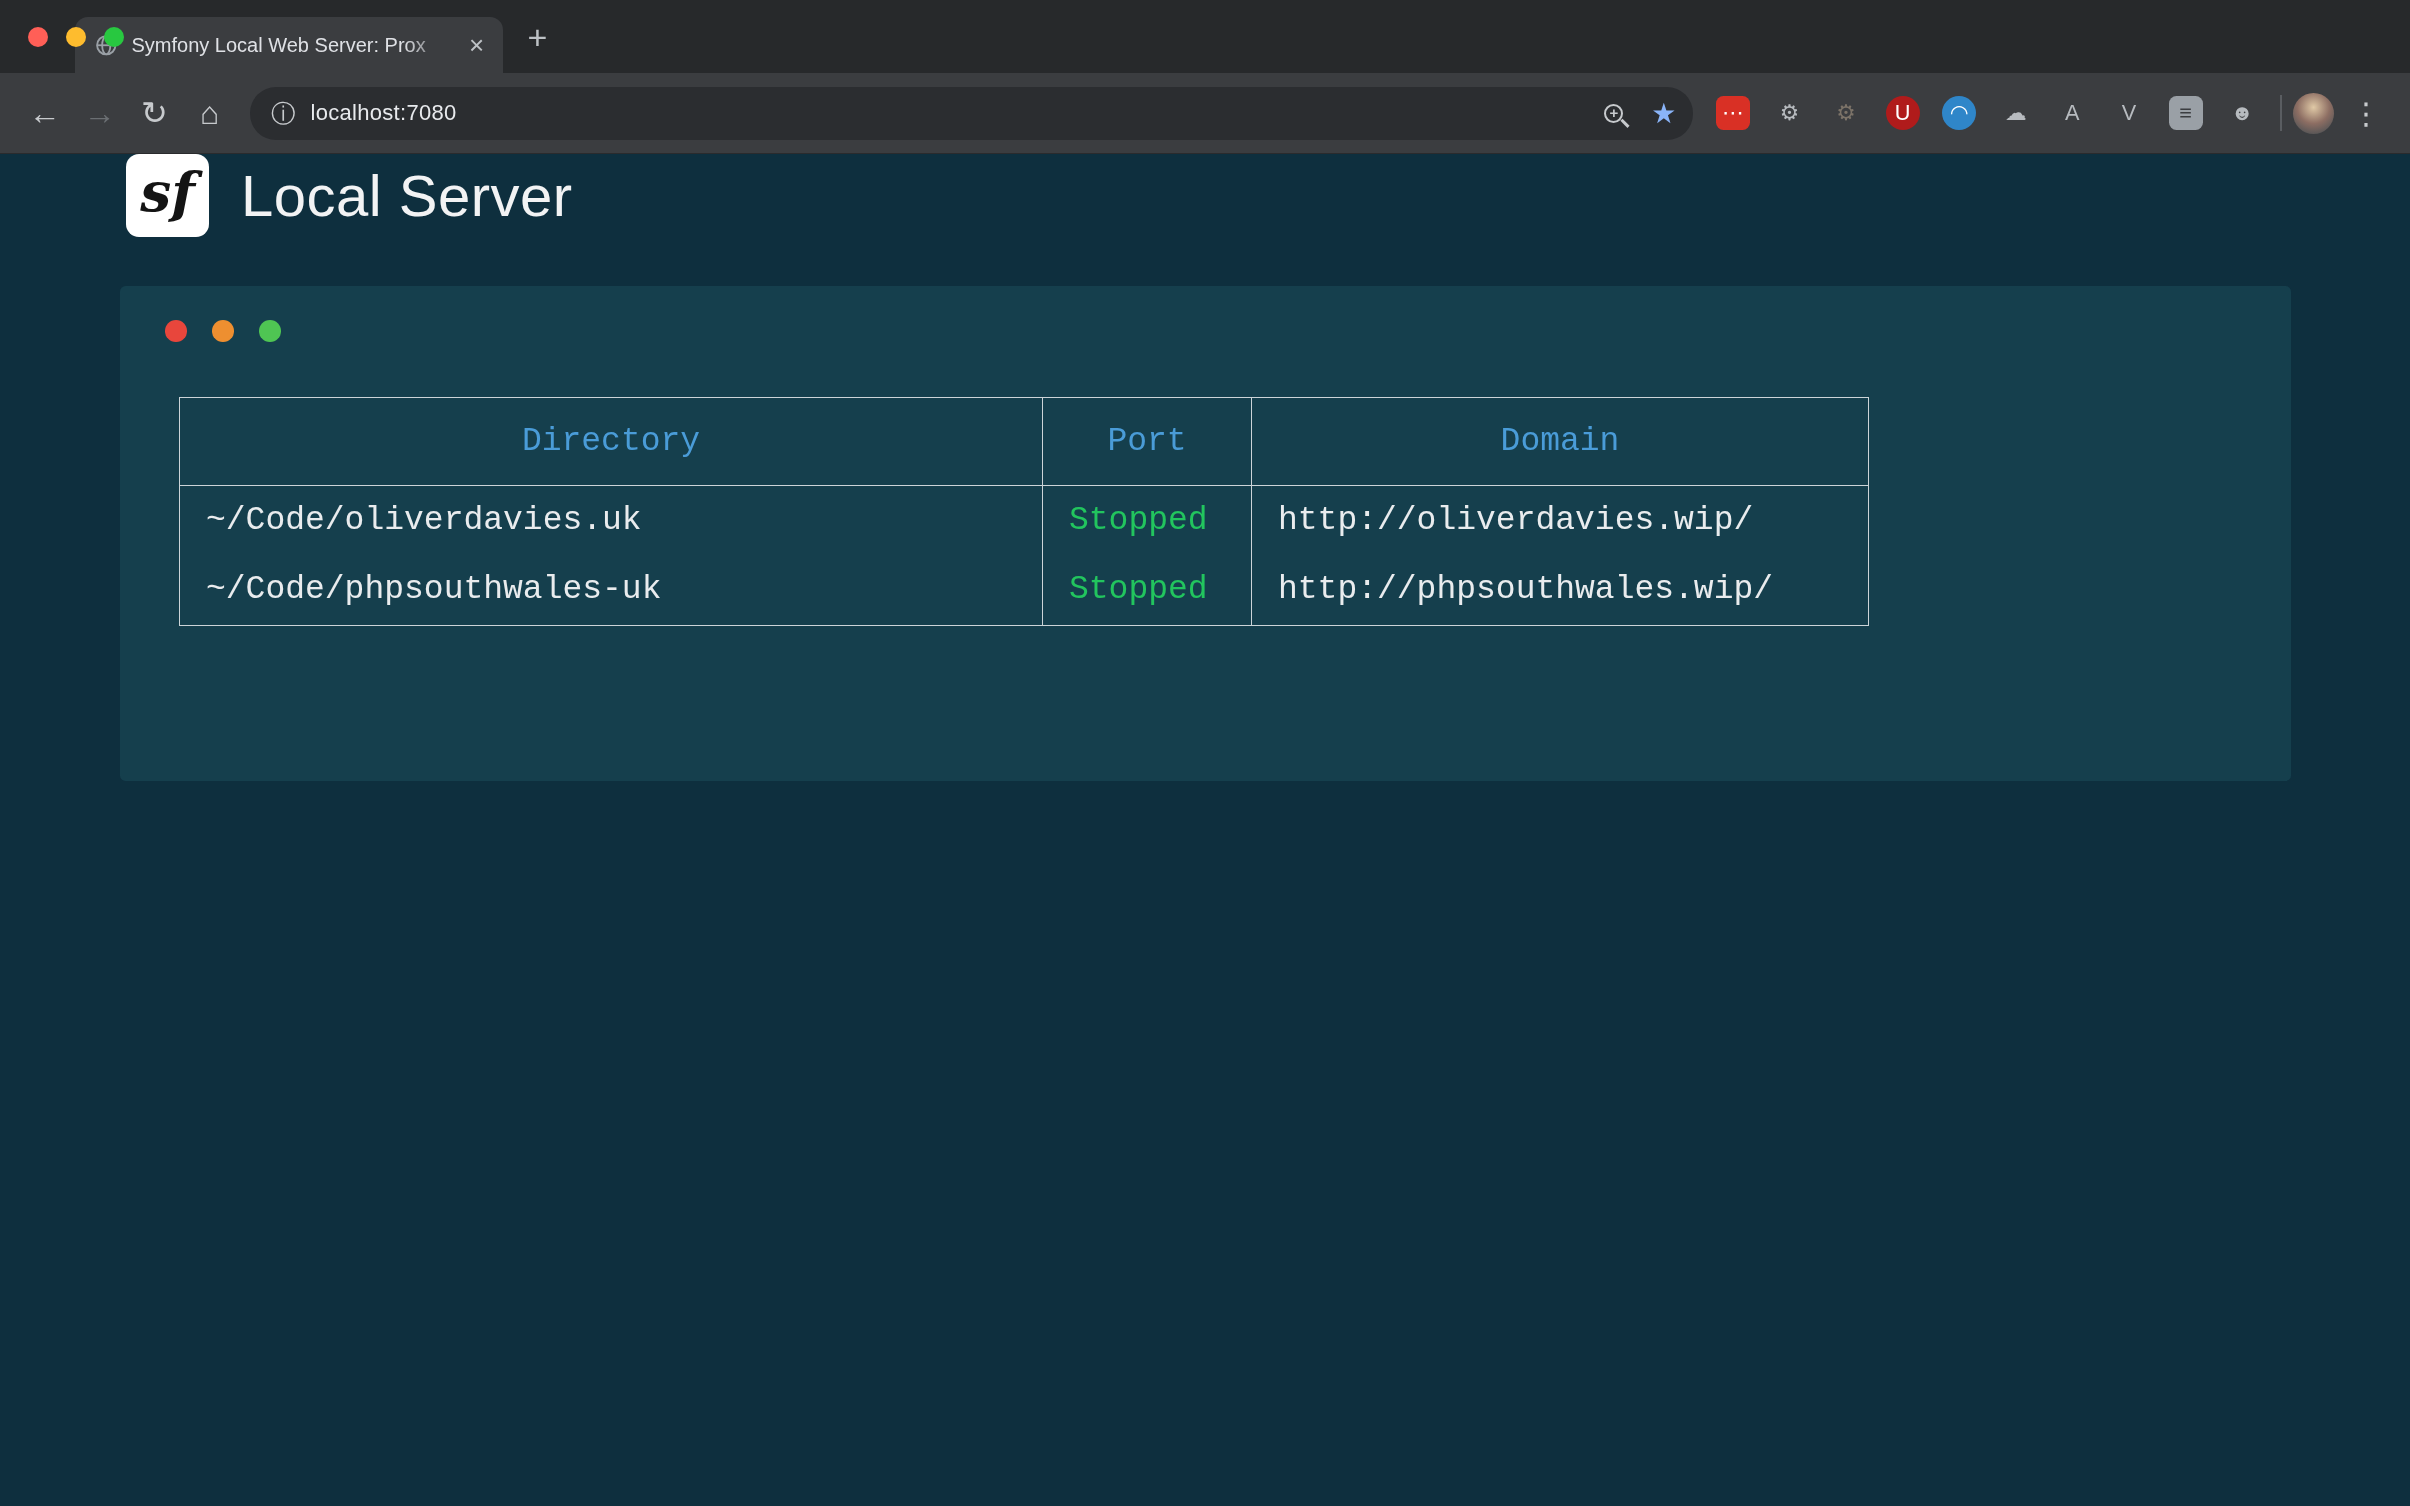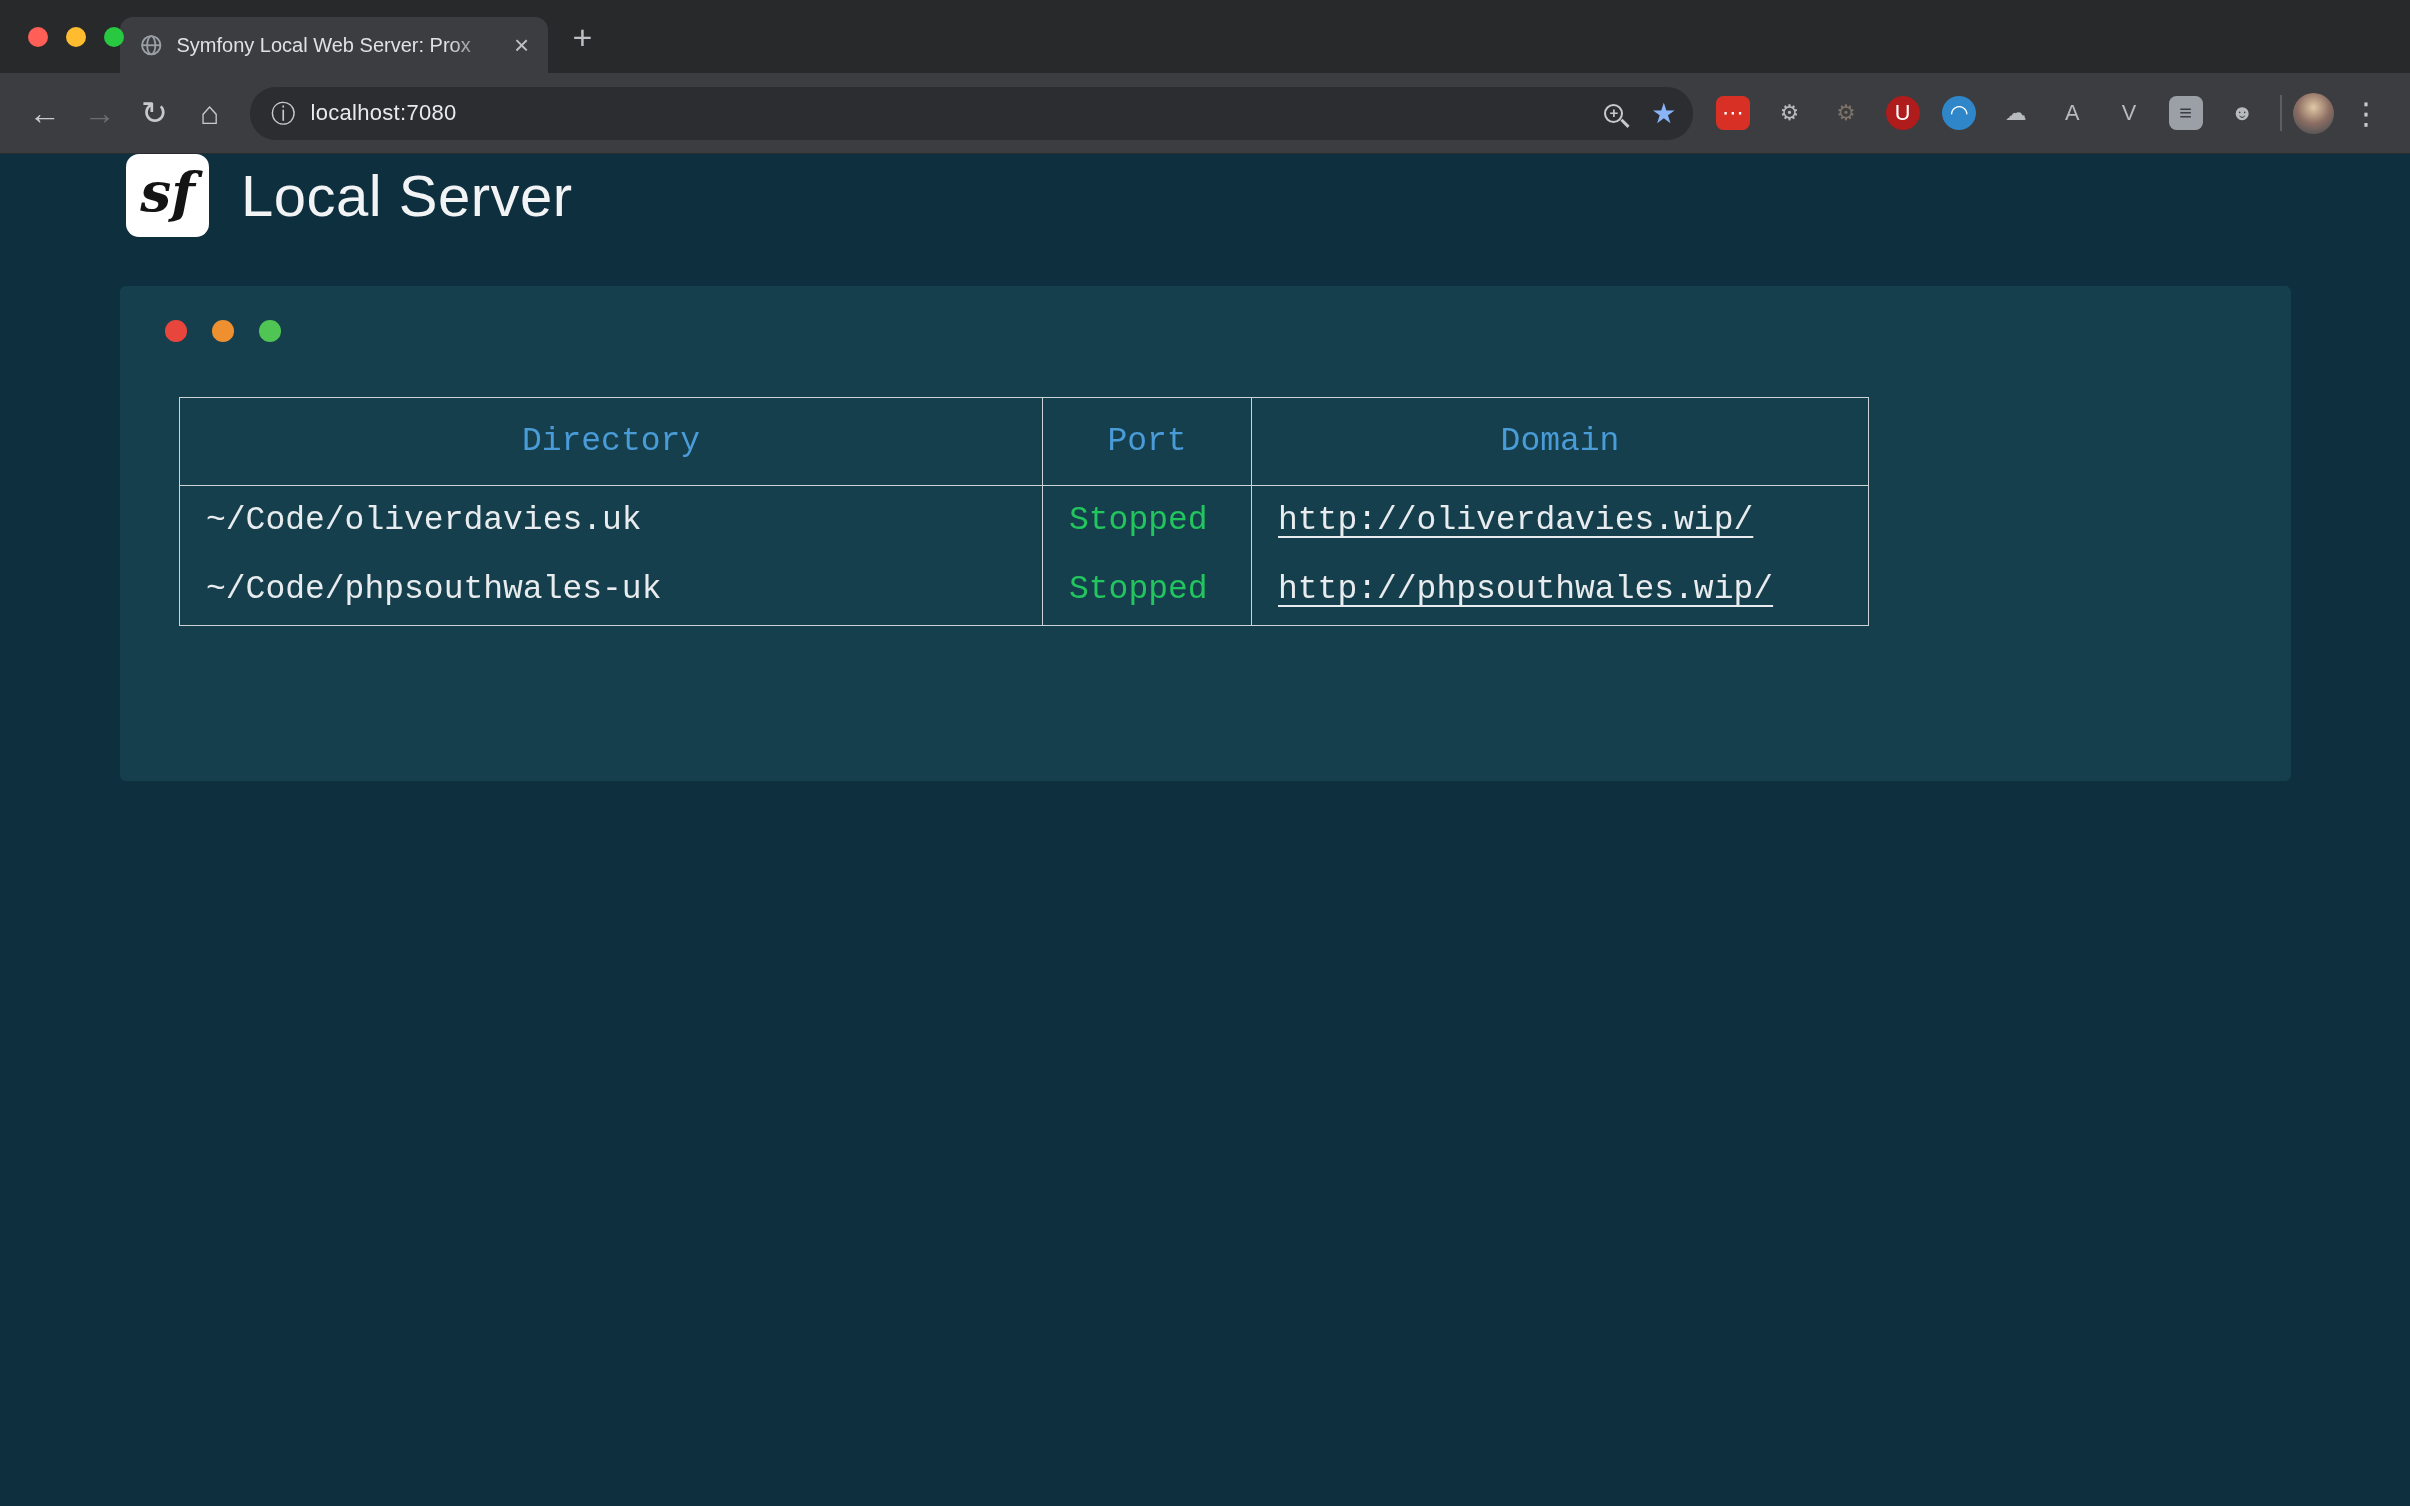--- a/index.html
+++ b/index.html
@@ -5,21 +5,21 @@
   * { margin:0; padding:0; box-sizing:border-box; }
   html,body { width:2411px; height:1507px; overflow:hidden; background:#0e2f3e;
               font-family:"Liberation Sans", sans-serif; }
 
   
   .tabstrip { height:73px; background:#27292b; display:flex; align-items:center; position:relative; }
   .traffic { position:absolute; left:28px; top:50%; transform:translateY(-50%); display:flex; gap:18px; }
   .light { width:20px; height:20px; border-radius:50%; }
   .light.red { background:#ff5f57; } .light.yellow { background:#febc2e; } .light.green { background:#28c840; }
 
-  .tab { margin-left:120px; width:428px; height:56px; align-self:flex-end;
+  .tab { margin-left:75px; width:428px; height:56px; align-self:flex-end;
          background:#3b3d40; border-radius:13px 13px 0 0; display:flex; align-items:center;
          padding:0 15px 0 19px; gap:13px; }
   .tab-favicon { flex:0 0 auto; display:flex; }
   .tab-title { color:#dfe1e5; font-size:20px; white-space:nowrap; overflow:hidden; flex:1;
                -webkit-mask-image:linear-gradient(90deg,#000 85%,transparent); }
   .tab-close { color:#bdc1c5; font-size:26px; line-height:1; padding:0 3.8px; }
   .newtab { color:#bdc1c5; font-size:34px; margin-left:24.5px; line-height:1; }
 
   .toolbar { height:81px; background:#3b3d40; display:flex; align-items:center;
              padding:0 17px; border-bottom:0.9px solid #2a2b2d; }
@@ -67,21 +67,21 @@
   .table-wrap { margin:55px 0 0 14px; }
   table { border-collapse:collapse; table-layout:fixed; width:1688px;
           font-family:"Liberation Mono","DejaVu Sans Mono",monospace;
           font-size:33px; color:#e9ecee; border:1.9px solid #ccd4d8; }
   col.c-dir { width:863px; } col.c-port { width:209px; } col.c-domain { width:617px; }
   th { border:1.9px solid #ccd4d8; color:#4a9cd8; font-weight:normal; height:88px;
        text-align:center; padding:0 19px; }
   td { border-left:1.9px solid #ccd4d8; border-right:1.9px solid #ccd4d8;
        height:70px; padding:0 26px; vertical-align:middle; white-space:nowrap; }
   .stopped { color:#22c55e; }
-  td a { color:#e9ecee; text-decoration:underline; text-underline-offset:6.6px;
+  td a { color:#e9ecee; text-underline-offset:6.6px;
          text-decoration-thickness:1.9px; cursor:pointer; }
 </style>
 </head>
 <body>
 
 <div class="tabstrip">
   <div class="traffic">
     <span class="light red"></span>
     <span class="light yellow"></span>
     <span class="light green"></span>

